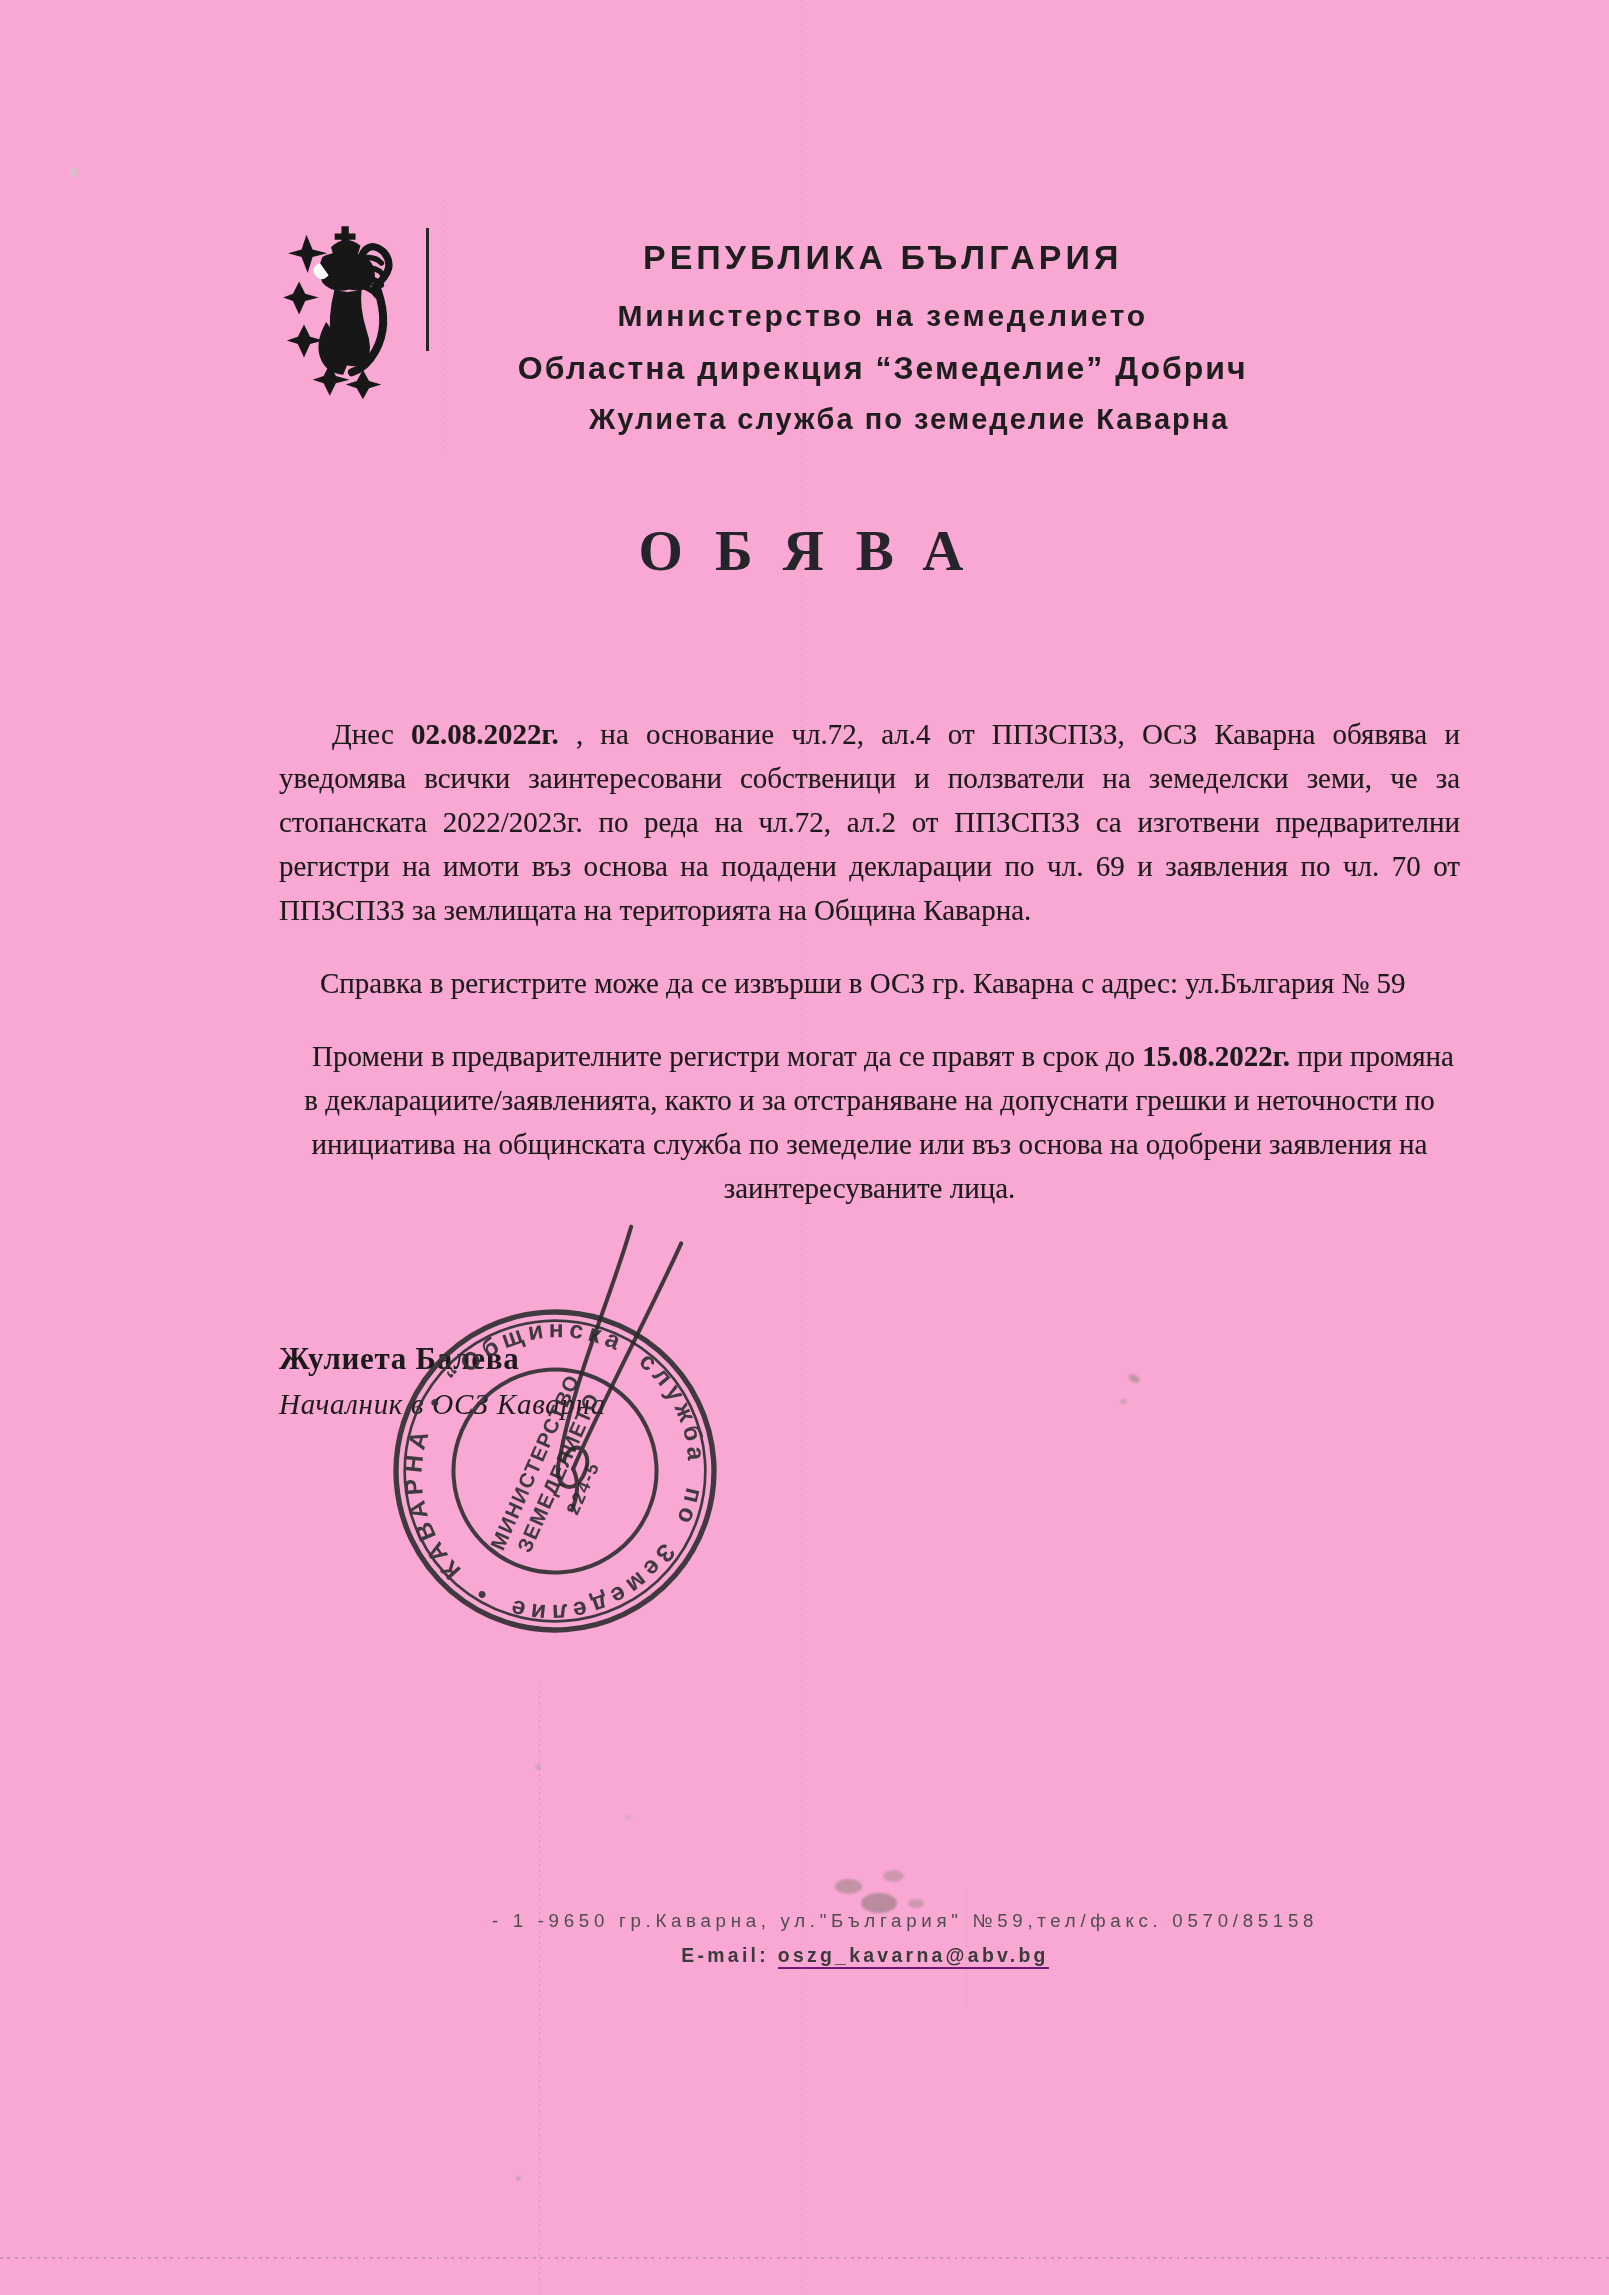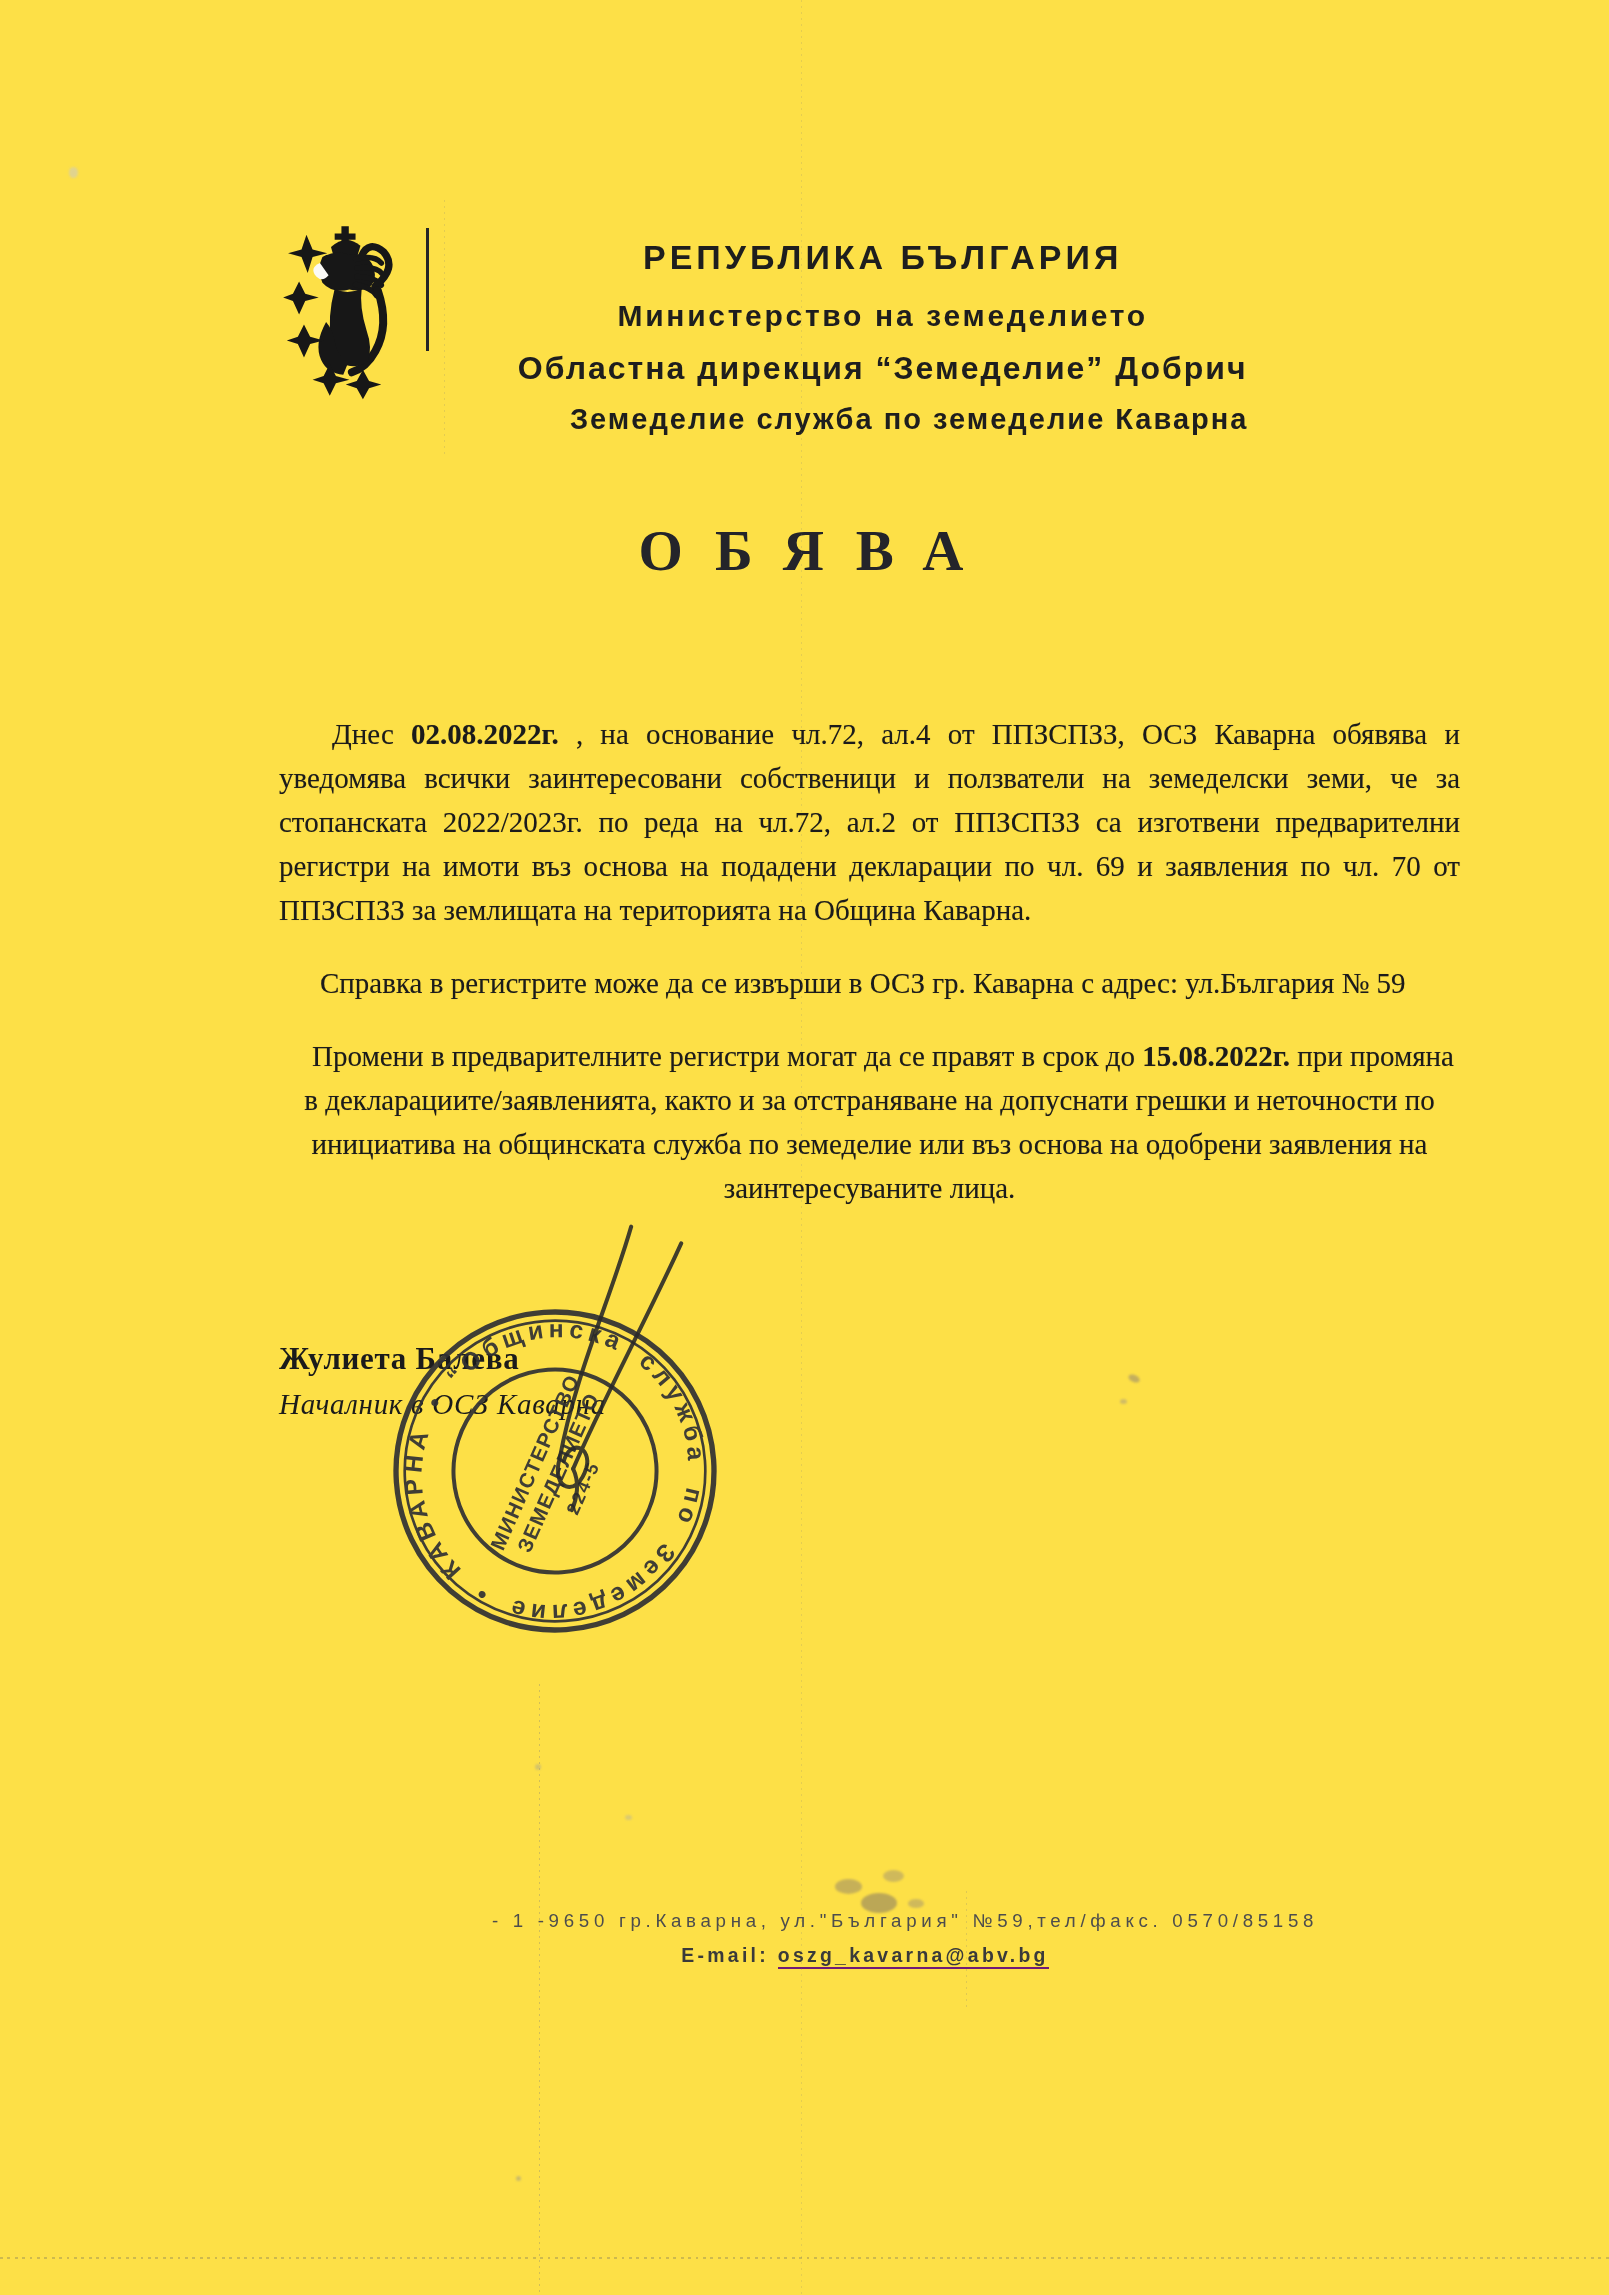--- a/index.html
+++ b/index.html
@@ -1,16 +1,16 @@
 <!DOCTYPE html>
 <html style="font-size:10.7px"><head>
 <meta charset="utf-8">
 <style>
   html,body{margin:0;padding:0;background:#dedede;}
-  .page{position:relative;width:1610px;height:2295px;background:#fde047;overflow:hidden;
+  .page{position:relative;width:1610px;height:2295px;background:#f9a8d4;overflow:hidden;
         font-family:"Liberation Serif",serif;color:#1b1b1b;}
 
   
   .header{position:absolute;left:279px;top:225px;display:flex;align-items:flex-start;}
   .logo{width:131px;height:178px;flex:none;}
   .divider{width:2.7px;height:123px;background:#262626;margin-left:16px;margin-top:2.7px;}
   .header-text{margin-left:33px;width:842px;text-align:center;
                font-family:"Liberation Sans",sans-serif;font-weight:bold;color:#1e1e1e;}
   .h-republic{font-size:34px;letter-spacing:4px;margin-top:13.4px;}
   .h-ministry{font-size:30px;letter-spacing:2.7px;margin-top:21.4px;}
@@ -88,21 +88,21 @@
         <path d="M34,162 L44,182 L66,188 L44,194 L34,216 L24,194 L6,188 L24,182 Z"></path>
         <path d="M76,226 L86,246 L108,252 L86,258 L76,278 L66,258 L48,252 L66,246 Z"></path>
         <path d="M130,236 L140,254 L160,260 L140,266 L130,284 L120,266 L102,260 L120,254 Z"></path>
       </g>
     </svg>
     <div class="divider"></div>
     <div class="header-text">
       <div class="h-republic">РЕПУБЛИКА БЪЛГАРИЯ</div>
       <div class="h-ministry">Министерство на земеделието</div>
       <div class="h-directorate">Областна дирекция “Земеделие” Добрич</div>
-      <div class="h-service">Земеделие служба по земеделие Каварна</div>
+      <div class="h-service">Жулиета служба по земеделие Каварна</div>
     </div>
   </div>
 
   <div class="doc-title">ОБЯВА</div>
 
   <div class="body-text">
       <p><span>Днес </span><span class="b">02.08.2022г.</span><span> , на основание чл.72, ал.4 от ППЗСПЗЗ, ОСЗ Каварна обявява и уведомява всички заинтересовани собственици и ползватели на земеделски земи, че за стопанската 2022/2023г. по реда на чл.72, ал.2 от ППЗСПЗЗ са изготвени предварителни регистри на имоти въз основа на подадени декларации по чл. 69 и заявления по чл. 70 от ППЗСПЗЗ за землищата на територията на Община Каварна.</span></p>
       <p><span>Справка в регистрите може да се извърши в ОСЗ  гр. Каварна с адрес: ул.България № 59</span></p>
       <p><span>Промени в предварителните регистри могат да се правят в срок до </span><span class="b">15.08.2022г.</span><span> при промяна в декларациите/заявленията, както и за отстраняване на допуснати грешки и неточности по инициатива на общинската служба по земеделие или въз основа на одобрени заявления на заинтересуваните лица.</span></p>
     </div>

